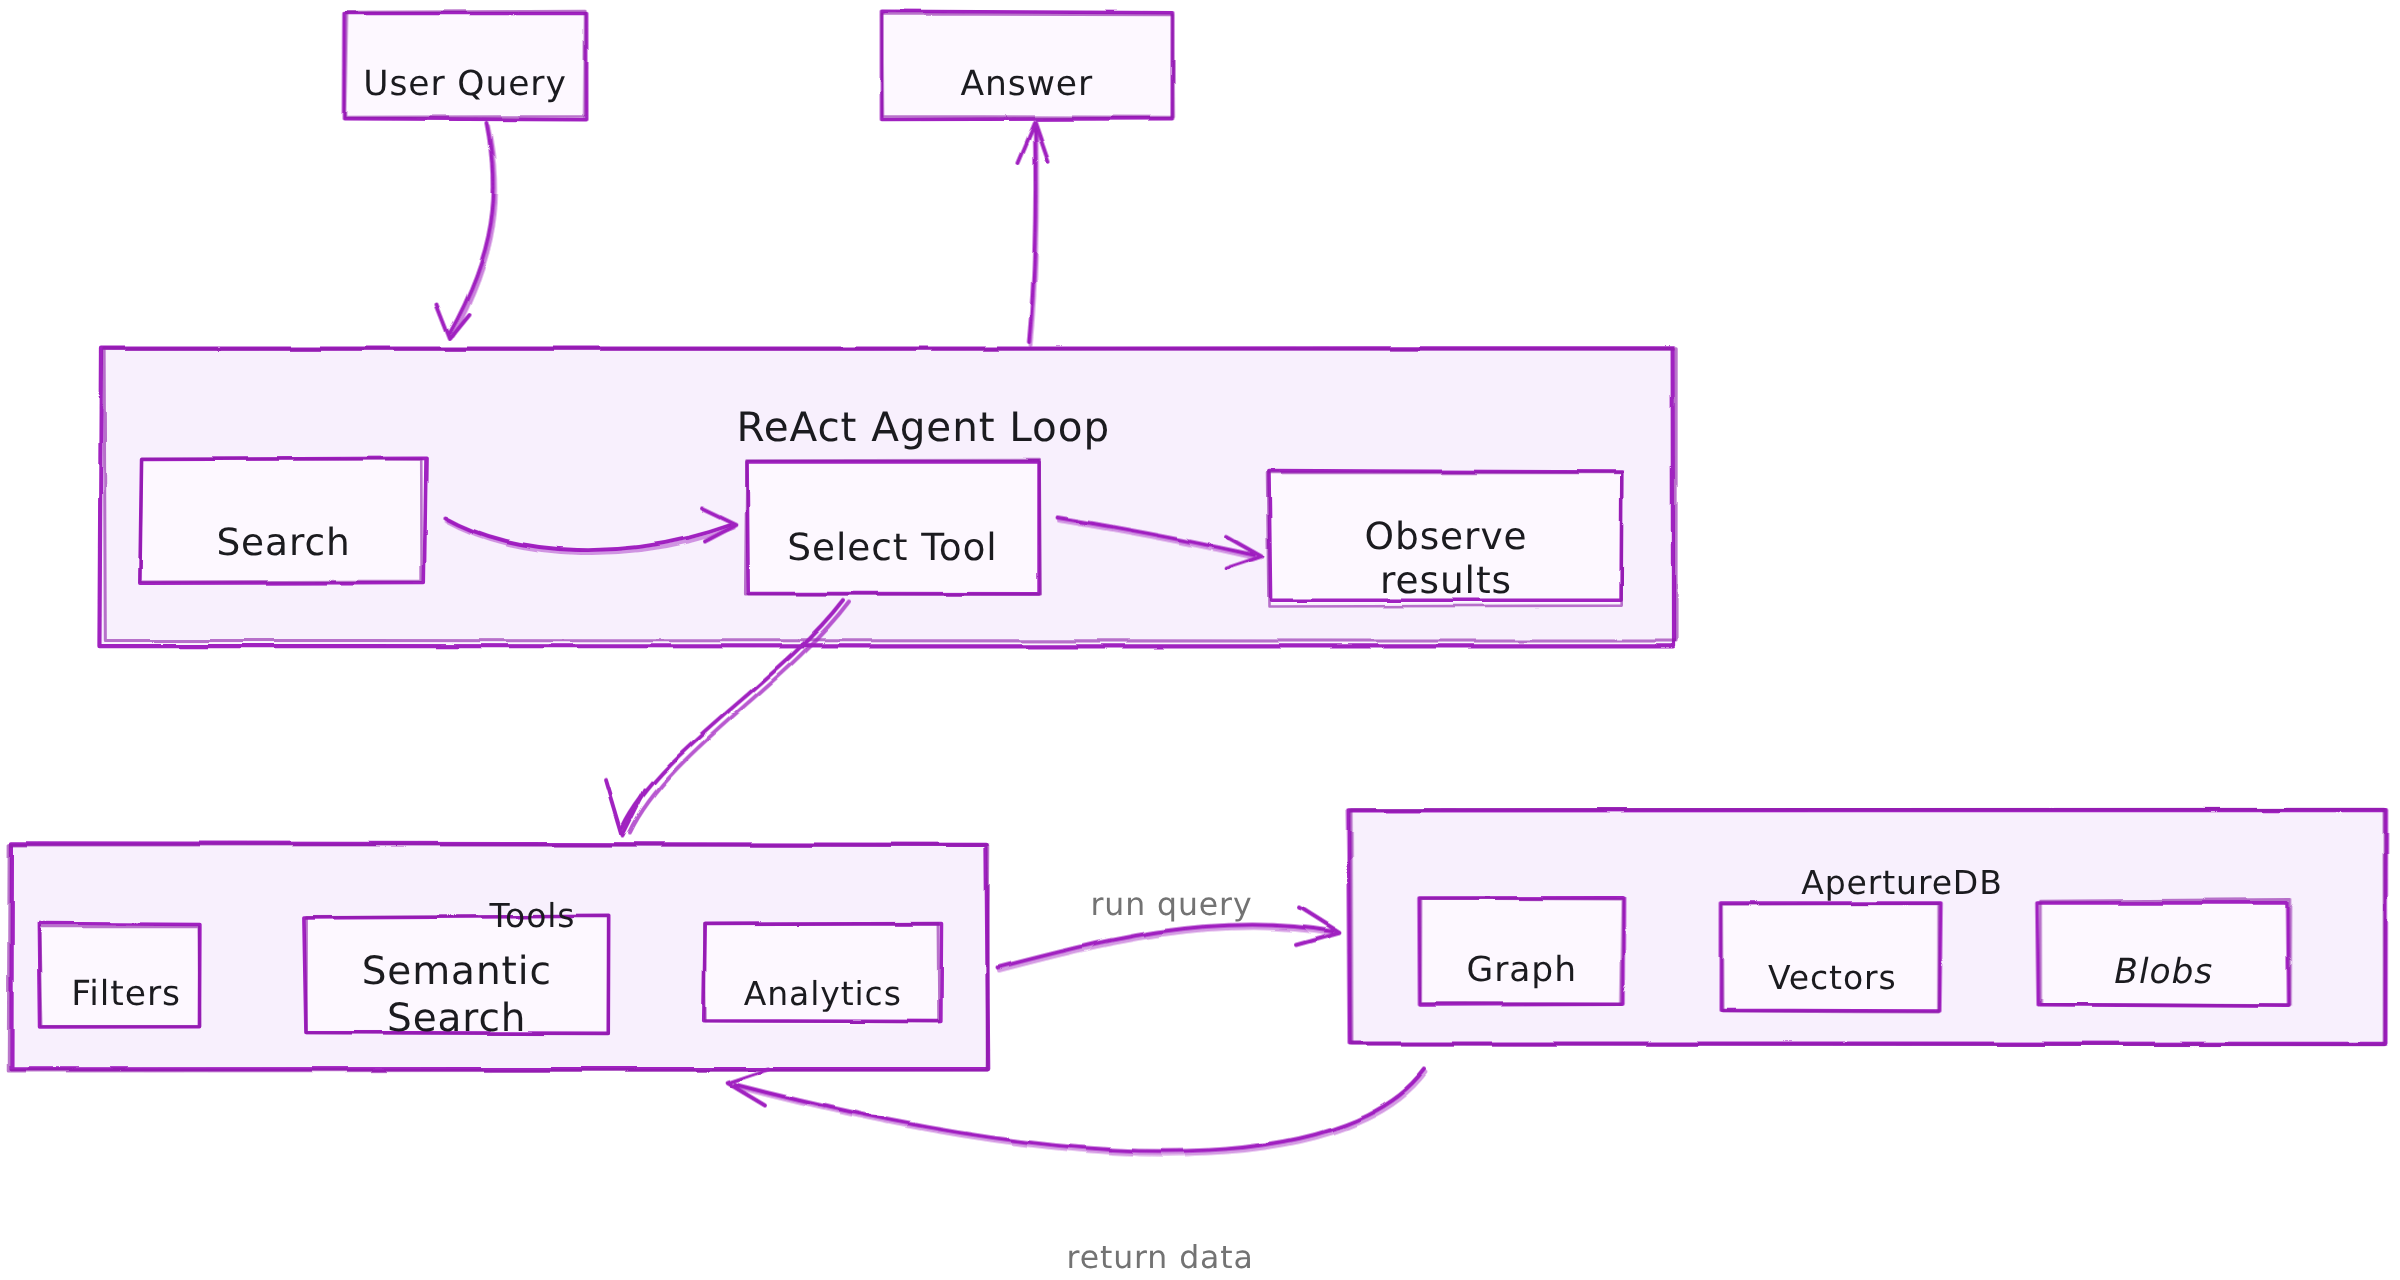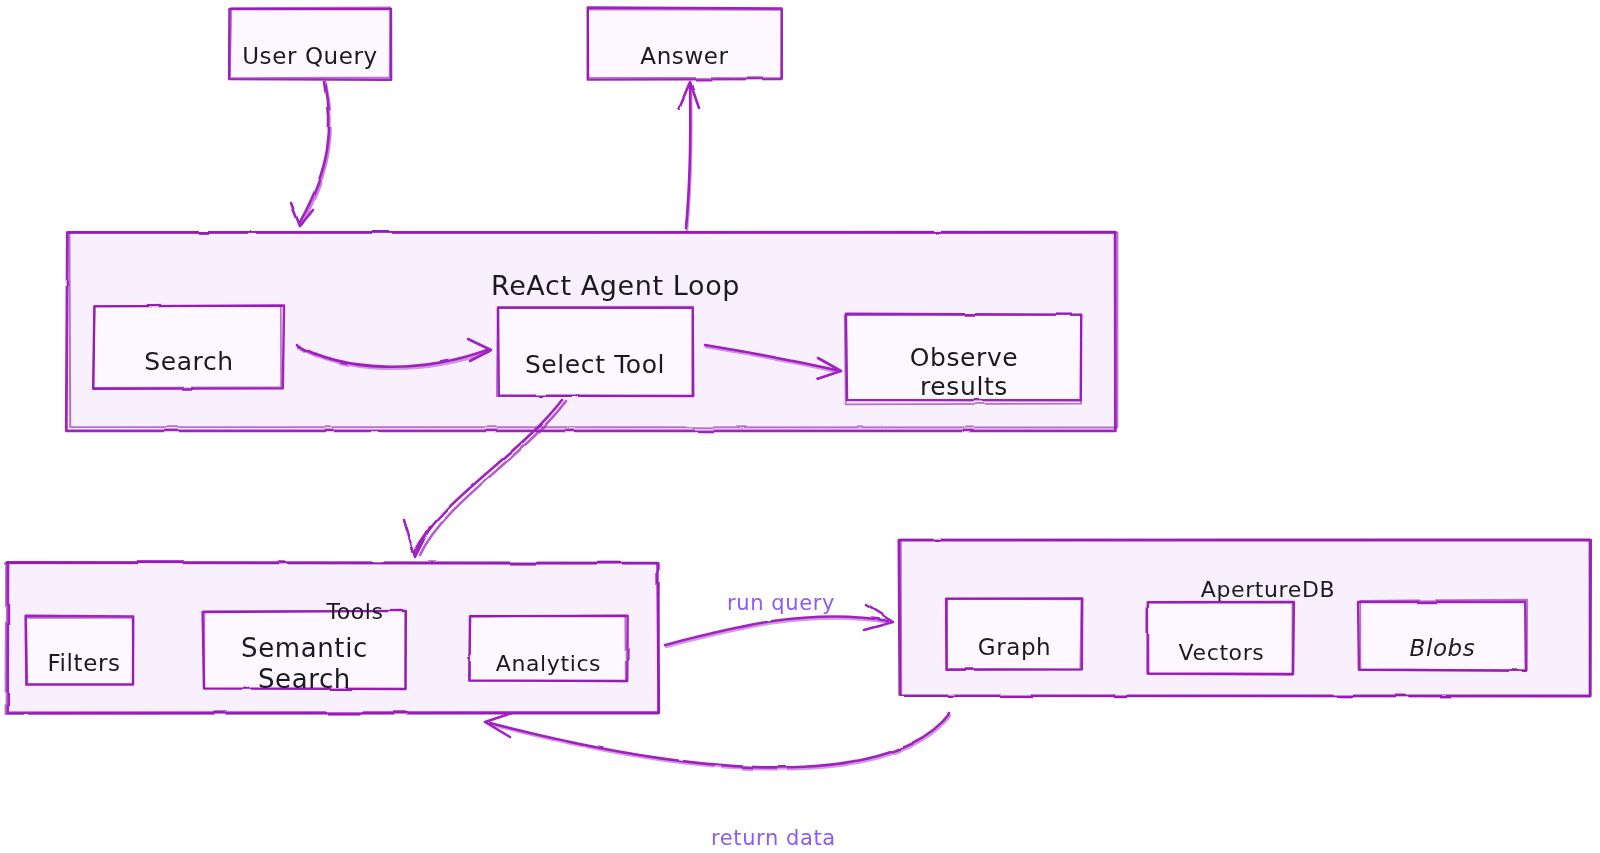--- a/index.html
+++ b/index.html
@@ -45,21 +45,21 @@
   .group {
     align-items: flex-start;
     justify-content: center;
     padding-left: 46px;
   }
   .group > .node-label {
     padding-top: 9px;
   }
   .edge-label {
     position: absolute;
-    color: #8b5cf6;
+    color: #737373;
     white-space: nowrap;
     font-size: 21px;
   }
   .hand {
     font-family: "DejaVu Sans", sans-serif;
     font-weight: 400;
     letter-spacing: 0.6px;
     margin-top: 28px;
   }
 </style>

